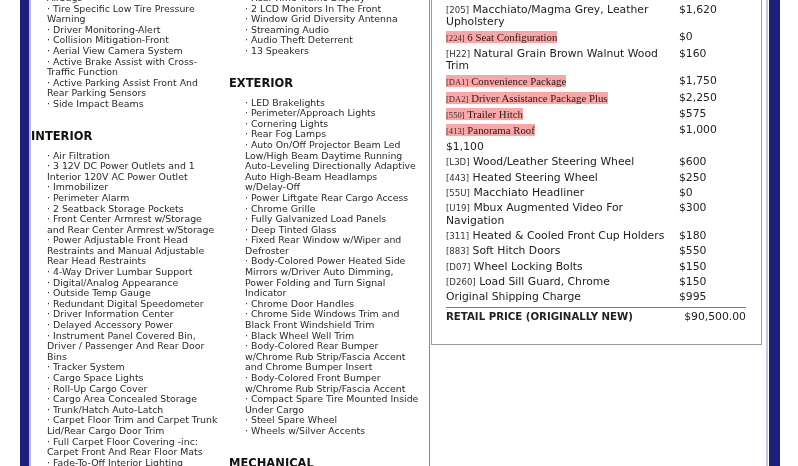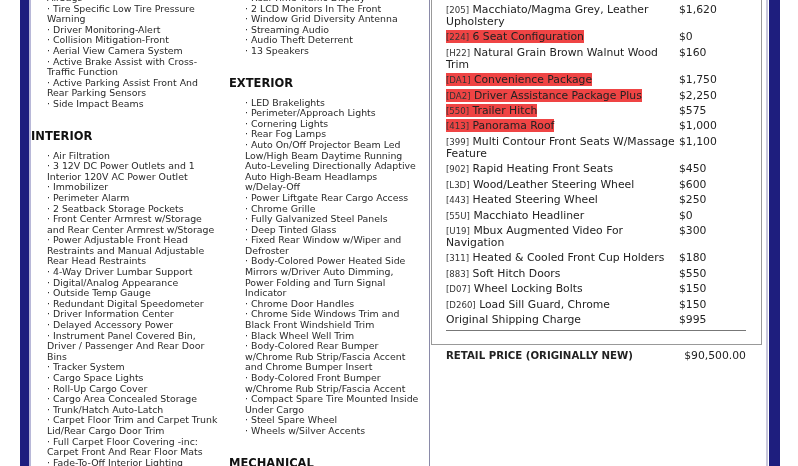--- a/index.html
+++ b/index.html
@@ -20,22 +20,22 @@
     .heading { font-weight: bold; font-size: 11.5px; line-height: 13px; margin-top: 20px; margin-bottom: 8px; color: #111; }
 
     .options-panel { position: absolute; left: 431px; top: -10px; width: 331px; height: 355px; border: 1px solid #999; border-top: none; background: #fff; }
     .options-outer-line { position: absolute; left: 429px; top: 0; width: 1px; height: 466px; background: #8a8aa8; }
 
     .opt-table { position: absolute; left: 446px; top: 2px; width: 300px; font-size: 10.8px; line-height: 12.2px; color: #222; }
     .opt-row { display: flex; padding: 1.6px 0; }
     .opt-row .desc { width: 233px; }
     .opt-row .price { width: 67px; }
     .code { font-size: 8.6px; color: #333; }
-    .hl .desc-text { background: #ef4444; }
-    .total-row { display: flex; border-top: 1px solid #777; margin-top: 2px; padding-top: 19px; font-weight: bold; font-size: 10.2px; }
+    .hl .desc-text { background: #fca5a5; font-family: Liberation Serif, serif; }
+    .total-row { display: flex; border-top: 1px solid #777; margin-top: 2px; padding-top: 3px; font-weight: bold; font-size: 10.2px; }
     .total-row .desc { width: 233px; }
     .total-row .price { width: 67px; font-weight: normal; font-size: 10.8px; margin-left: 32px; }
   </style>
 </head>
 <body>
 
 <div class="left-bar"></div>
 <div class="left-bar-inner"></div>
 <div class="options-outer-line"></div>
 <div class="right-bar-inner"></div>
@@ -92,21 +92,21 @@
   </div>
   <div class="section">
     <div class="heading">EXTERIOR</div>
     <div class="item">· LED Brakelights</div>
     <div class="item">· Perimeter/Approach Lights</div>
     <div class="item">· Cornering Lights</div>
     <div class="item">· Rear Fog Lamps</div>
     <div class="item">· Auto On/Off Projector Beam Led Low/High Beam Daytime Running Auto-Leveling Directionally Adaptive Auto High-Beam Headlamps w/Delay-Off</div>
     <div class="item">· Power Liftgate Rear Cargo Access</div>
     <div class="item">· Chrome Grille</div>
-    <div class="item">· Fully Galvanized Steel Panels</div>
+    <div class="item">· Fully Galvanized Load Panels</div>
     <div class="item">· Deep Tinted Glass</div>
     <div class="item">· Fixed Rear Window w/Wiper and Defroster</div>
     <div class="item">· Body-Colored Power Heated Side Mirrors w/Driver Auto Dimming, Power Folding and Turn Signal Indicator</div>
     <div class="item">· Chrome Door Handles</div>
     <div class="item">· Chrome Side Windows Trim and Black Front Windshield Trim</div>
     <div class="item">· Black Wheel Well Trim</div>
     <div class="item">· Body-Colored Rear Bumper w/Chrome Rub Strip/Fascia Accent and Chrome Bumper Insert</div>
     <div class="item">· Body-Colored Front Bumper w/Chrome Rub Strip/Fascia Accent</div>
     <div class="item">· Compact Spare Tire Mounted Inside Under Cargo</div>
     <div class="item">· Steel Spare Wheel</div>
@@ -142,26 +142,21 @@
   </div>
   <div class="opt-row hl">
     <div class="desc"><span class="desc-text"><span class="code">[550]</span> <span>Trailer Hitch</span></span></div>
     <div class="price">$575</div>
   </div>
   <div class="opt-row hl">
     <div class="desc"><span class="desc-text"><span class="code">[413]</span> <span>Panorama Roof</span></span></div>
     <div class="price">$1,000</div>
   </div>
   <div class="opt-row">
-    <div class="desc"><span class="code">[399]</span> <span class="desc-text">Multi Contour Front Seats W/Massage Feature</span></div>
     <div class="price">$1,100</div>
-  </div>
-  <div class="opt-row">
-    <div class="desc"><span class="code">[902]</span> <span class="desc-text">Rapid Heating Front Seats</span></div>
-    <div class="price">$450</div>
   </div>
   <div class="opt-row">
     <div class="desc"><span class="code">[L3D]</span> <span class="desc-text">Wood/Leather Steering Wheel</span></div>
     <div class="price">$600</div>
   </div>
   <div class="opt-row">
     <div class="desc"><span class="code">[443]</span> <span class="desc-text">Heated Steering Wheel</span></div>
     <div class="price">$250</div>
   </div>
   <div class="opt-row">

